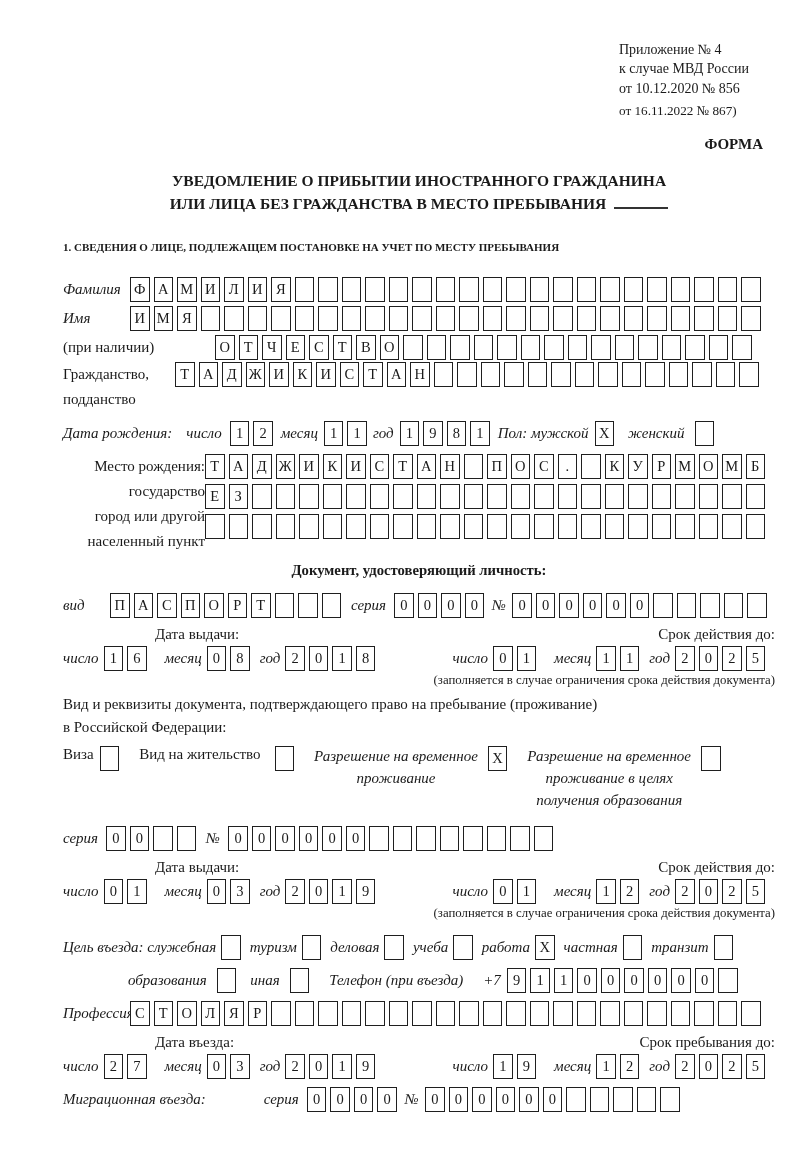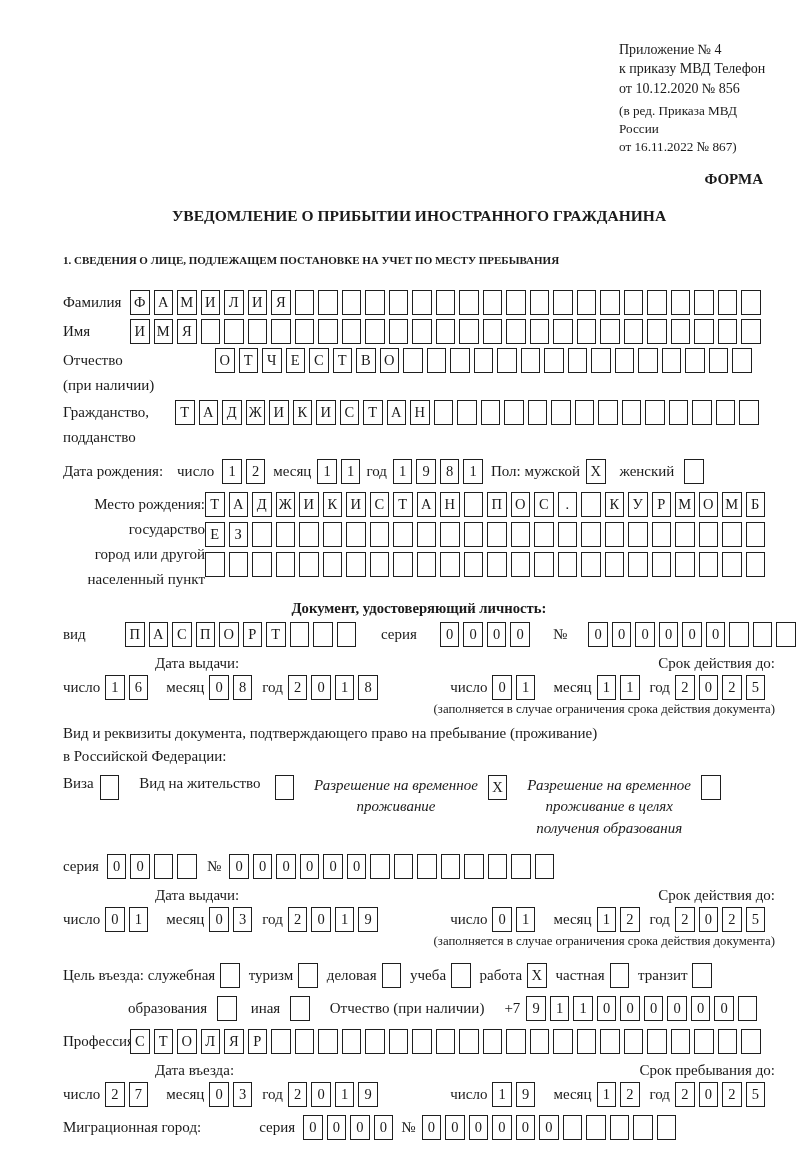--- a/index.html
+++ b/index.html
@@ -16,21 +16,21 @@
   .forma { text-align:right; padding-right:12px; font-weight:bold; font-size:15px; margin-top:16px; }
 
   
   .title { text-align:center; font-weight:bold; font-size:15.5px; line-height:1.5; margin-top:16px; }
   .blank-line { display:inline-block; width:54px; border-bottom:2px solid #333; height:1em; margin-left:8px; vertical-align:baseline; }
   .section-heading { font-weight:bold; font-size:11px; margin-top:26px; white-space:nowrap; }
 
   
   .row { display:flex; align-items:center; margin-top:4px; }
   .row-start { display:flex; align-items:flex-start; }
-  .lbl { flex:none; }
+  .lbl { flex:none;font-style:italic; }
   .lblcol { flex:none; line-height:25px; }
   .boxes { display:flex; gap:4px; flex-wrap:nowrap; }
   .boxcol { display:flex; flex-direction:column; gap:5px; }
   .cell {
     flex:none; width:19.5px; height:25px; border:1.6px solid #1f1f1f;
     display:flex; align-items:center; justify-content:center;
     font-size:14.5px; font-family:"Liberation Serif", serif; background:#fff;
   }
 
   .w-surname { width:67px; }
@@ -65,31 +65,31 @@
   .purpose-row .lbl { margin-right:5px; }
   .purpose-row .boxes { margin-right:9px; }
 </style>
 </head>
 <body>
 
 <div class="page">
 
   <div class="annex">
     <div>Приложение № 4</div>
-    <div>к приказу МВД Телефон</div>
+    <div>к случае МВД России</div>
     <div>от 10.12.2020 № 856</div>
   </div>
   <div class="amend">
-    <div>(в ред. Приказа МВД России</div>
     <div>от 16.11.2022 № 867)</div>
   </div>
   <div class="forma">ФОРМА</div>
 
   <div class="title">
     <div>УВЕДОМЛЕНИЕ О ПРИБЫТИИ ИНОСТРАННОГО ГРАЖДАНИНА</div>
+    <div><span>ИЛИ ЛИЦА БЕЗ ГРАЖДАНСТВА В МЕСТО ПРЕБЫВАНИЯ</span><span class="blank-line"></span></div>
   </div>
 
   <div class="section-heading">1. СВЕДЕНИЯ О ЛИЦЕ, ПОДЛЕЖАЩЕМ ПОСТАНОВКЕ НА УЧЕТ ПО МЕСТУ ПРЕБЫВАНИЯ</div>
 
   <div class="row" style="margin-top:24px;">
     <span class="lbl w-surname">Фамилия</span>
     <span class="boxes">
         <span class="cell">Ф</span>
         <span class="cell">А</span>
         <span class="cell">М</span>
@@ -148,21 +148,20 @@
         <span class="cell"></span>
         <span class="cell"></span>
         <span class="cell"></span>
         <span class="cell"></span>
         <span class="cell"></span>
       </span>
   </div>
 
   <div class="row-start" style="margin-top:4px;">
     <span class="lblcol w-patronymic">
-      <div>Отчество</div>
       <div>(при наличии)</div>
     </span>
     <span class="boxes">
         <span class="cell">О</span>
         <span class="cell">Т</span>
         <span class="cell">Ч</span>
         <span class="cell">Е</span>
         <span class="cell">С</span>
         <span class="cell">Т</span>
         <span class="cell">В</span>
@@ -332,21 +331,21 @@
           <span class="cell"></span>
           <span class="cell"></span>
           <span class="cell"></span>
           <span class="cell"></span>
         </span>
     </span>
   </div>
 
   <div class="center-head">Документ, удостоверяющий личность:</div>
 
-  <div class="row" style="margin-top:5px;gap:15px;">
+  <div class="row" style="margin-top:14px;">
     <span class="lbl w-vid">вид</span>
     <span class="boxes">
         <span class="cell">П</span>
         <span class="cell">А</span>
         <span class="cell">С</span>
         <span class="cell">П</span>
         <span class="cell">О</span>
         <span class="cell">Р</span>
         <span class="cell">Т</span>
         <span class="cell"></span>
@@ -569,21 +568,21 @@
 
   <div class="row" style="margin-top:8px; padding-left:65px;">
     <span class="lbl">образования</span>
     <span class="boxes gap10">
         <span class="cell"></span>
       </span>
     <span class="lbl gap14">иная</span>
     <span class="boxes gap10">
         <span class="cell"></span>
       </span>
-    <span class="lbl gap20">Отчество (при наличии)</span>
+    <span class="lbl gap20">Телефон (при въезда)</span>
     <span class="lbl gap20">+7</span>
     <span class="boxes gap6">
         <span class="cell">9</span>
         <span class="cell">1</span>
         <span class="cell">1</span>
         <span class="cell">0</span>
         <span class="cell">0</span>
         <span class="cell">0</span>
         <span class="cell">0</span>
         <span class="cell">0</span>
@@ -666,21 +665,21 @@
             <span class="cell">2</span>
             <span class="cell">0</span>
             <span class="cell">2</span>
             <span class="cell">5</span>
           </span>
       </div>
     </div>
   </div>
 
   <div class="row" style="margin-top:8px;">
-    <span class="lbl">Миграционная город:</span>
+    <span class="lbl">Миграционная въезда:</span>
     <span class="lbl" style="margin-left:58px;">серия</span>
     <span class="boxes gap8">
         <span class="cell">0</span>
         <span class="cell">0</span>
         <span class="cell">0</span>
         <span class="cell">0</span>
       </span>
     <span class="lbl gap8">№</span>
     <span class="boxes gap6">
         <span class="cell">0</span>

